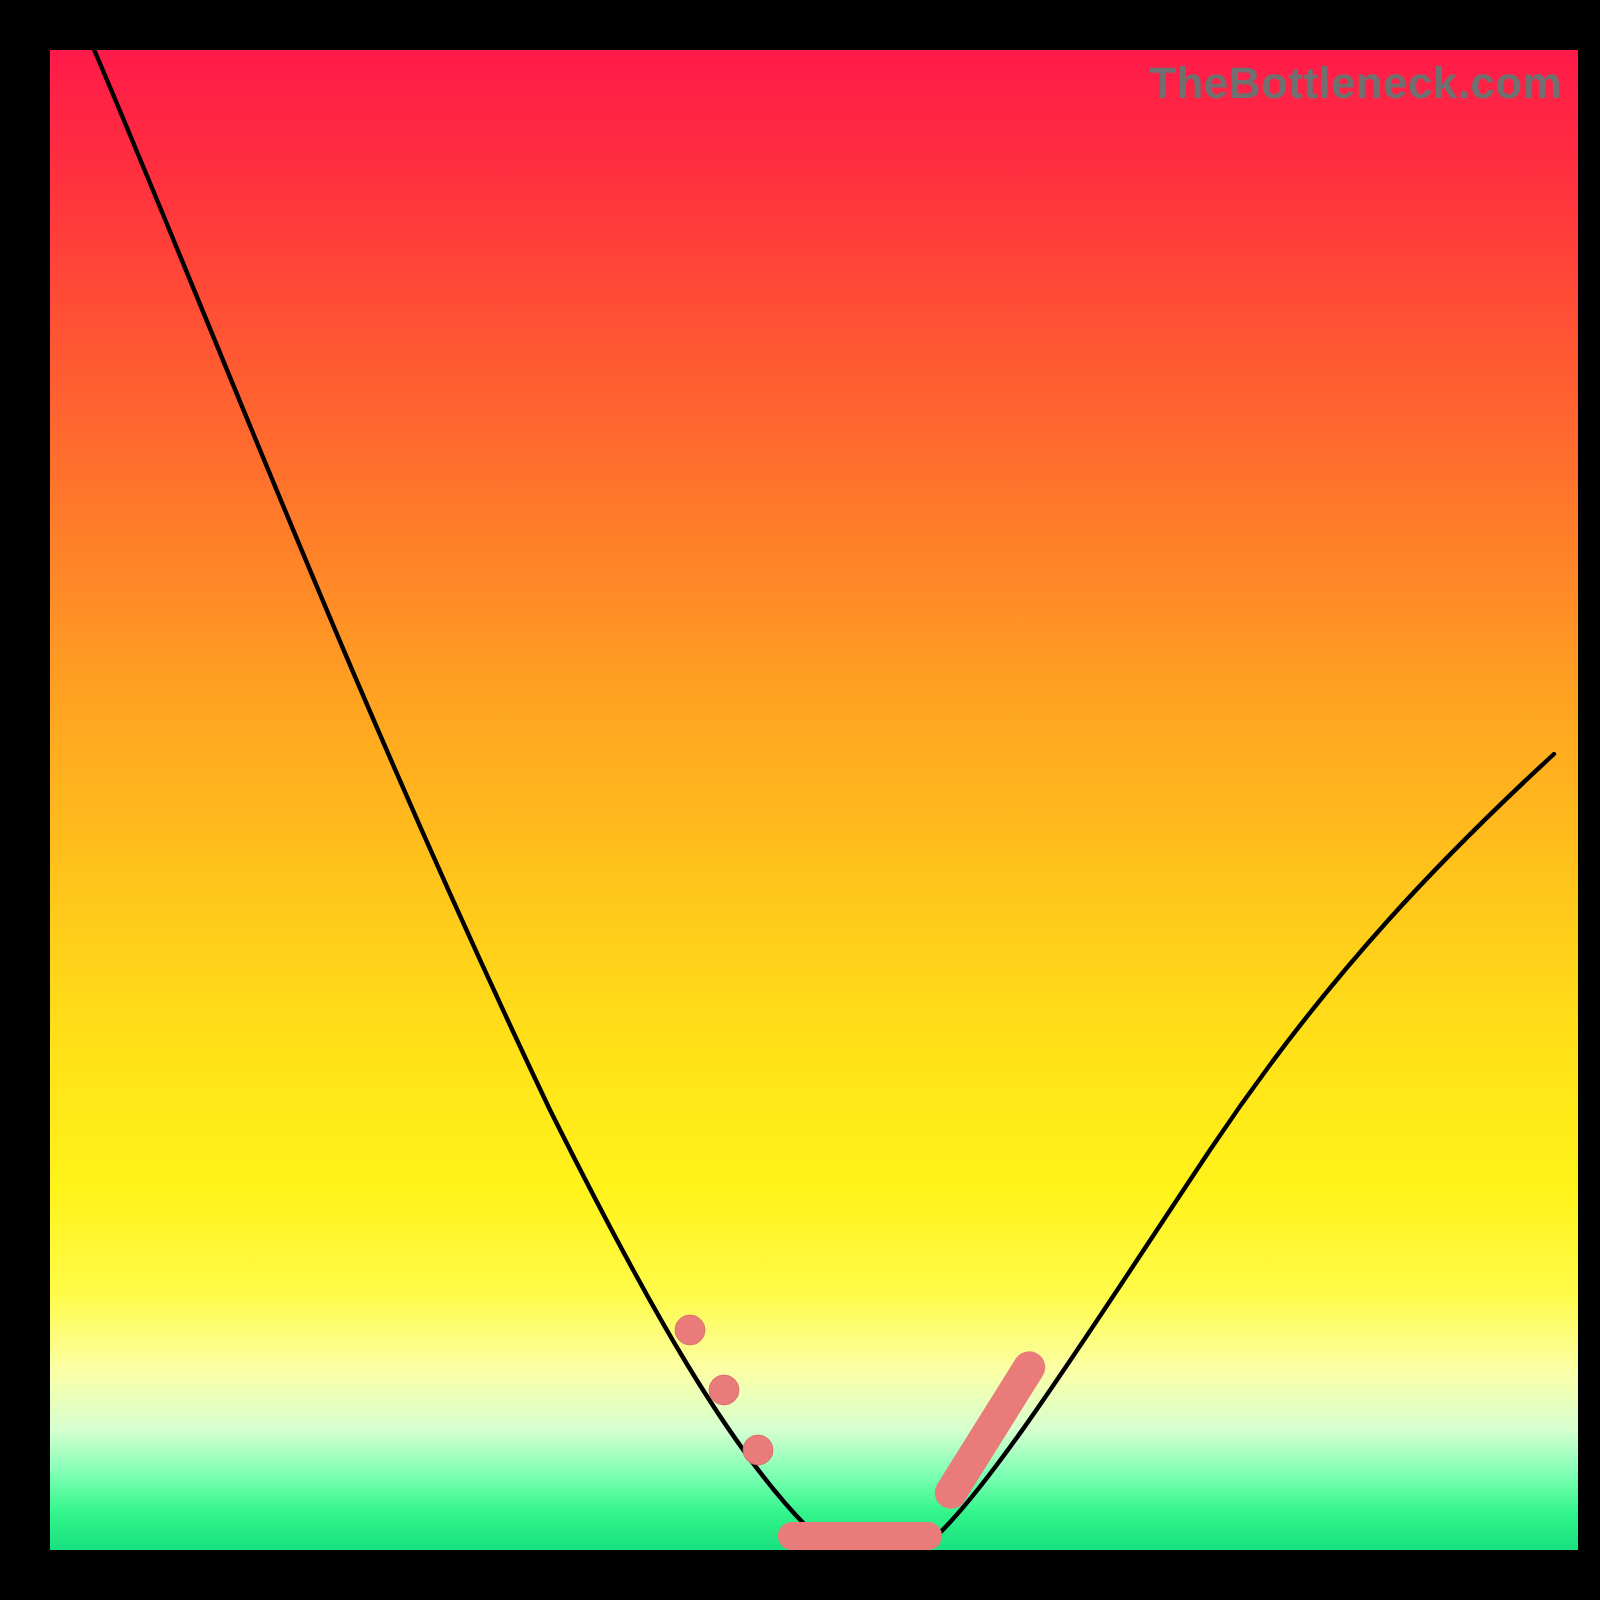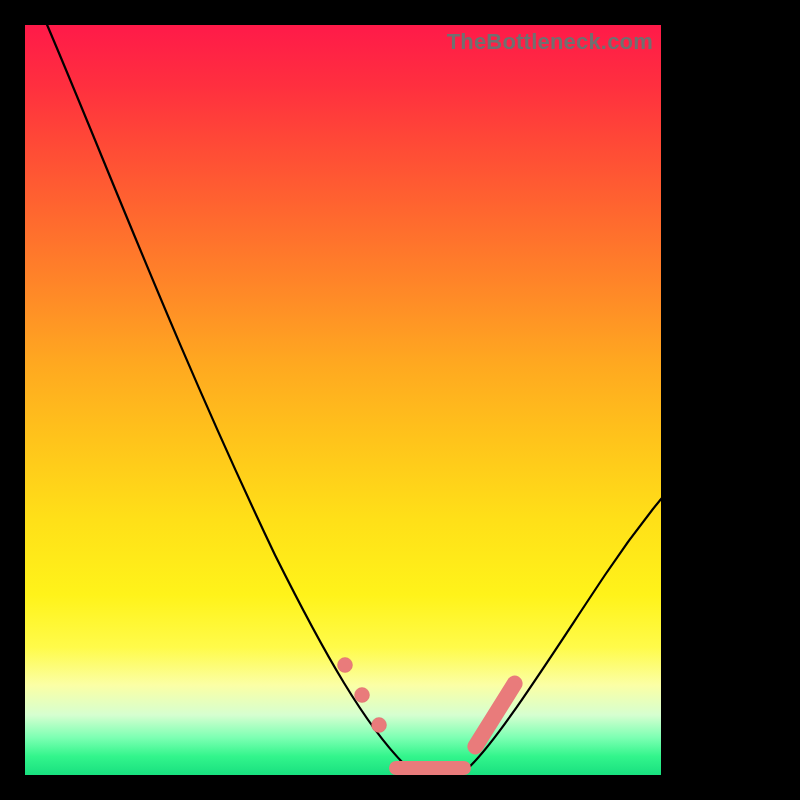--- a/index.html
+++ b/index.html
@@ -14,21 +14,21 @@
   .frame {
     position: relative;
     width: 800px;
     height: 800px;
     background: #000;
   }
   .plot-area {
     position: absolute;
     left: 25px;
     top: 25px;
-    width: 636px;
+    width: 764px;
     height: 750px;
     background: linear-gradient(to bottom,
       #ff1a49 0%,
       #ff2f3f 8%,
       #ff4a36 16%,
       #ff6a2e 26%,
       #ff8a27 36%,
       #ffa820 45%,
       #ffc31b 55%,
       #ffe018 66%,

